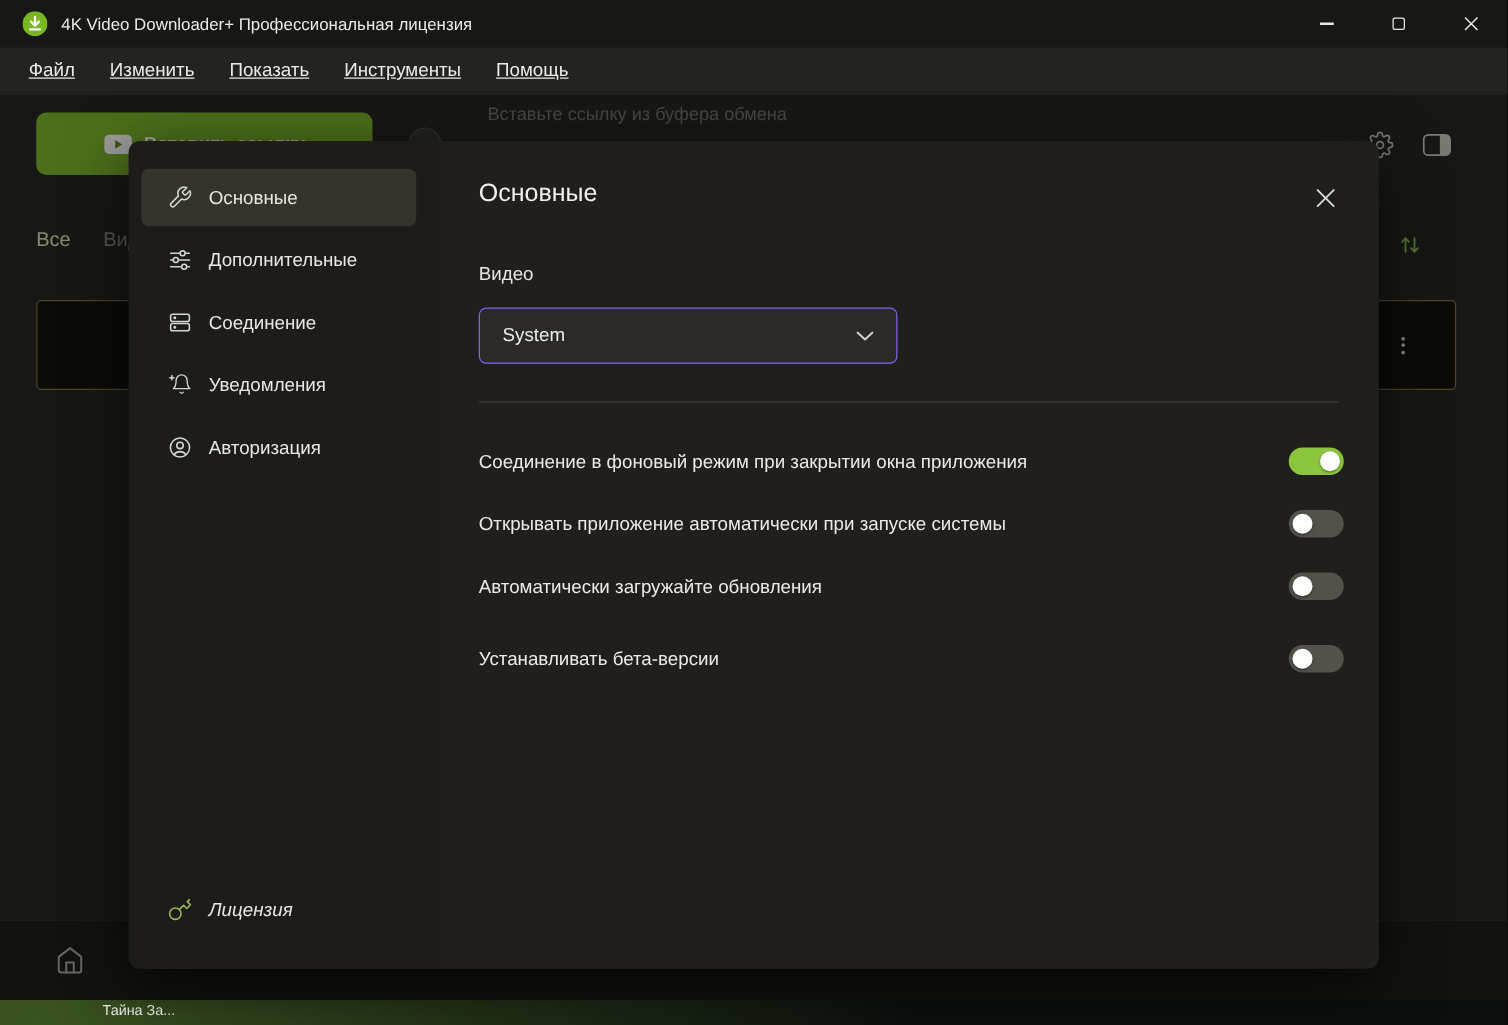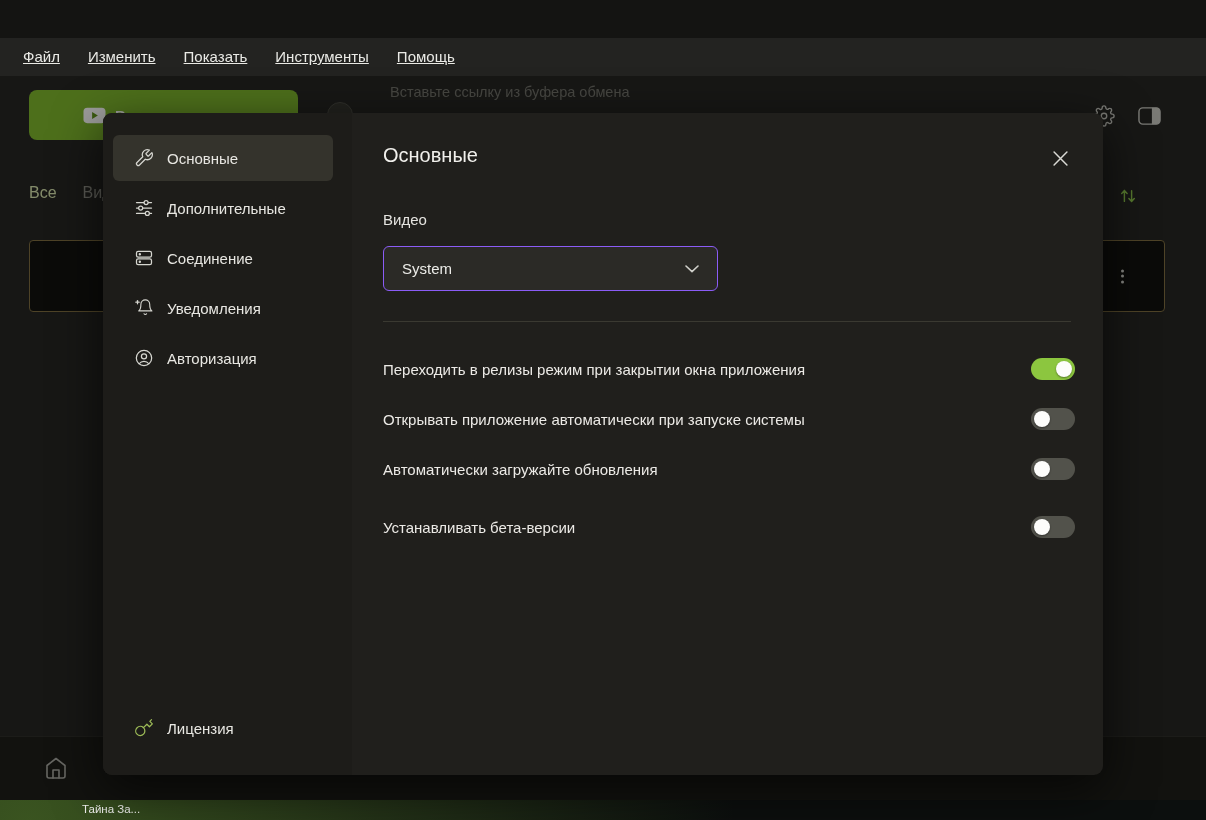--- a/index.html
+++ b/index.html
@@ -73,21 +73,21 @@
   }
   .side{ width:249px; flex:0 0 auto; position:relative; padding:22px 10px 0 10px; border-radius:9px 0 0 9px; background:#1d1c19; }
   .side-item{
     width:220px; height:46px; margin-bottom:4px; border-radius:6px;
     display:flex; align-items:center; gap:13px; padding-left:21px; cursor:pointer;
     color:#e8e7e2; font-size:15px;
   }
   .side-item.selected{ background:#34332c; }
   .side-item .icn{ width:20px; height:20px; flex:0 0 auto; color:#d6d6d0; display:flex; }
   .side-item .icn svg{ width:20px; height:20px; }
-  .license{ position:absolute; left:10px; bottom:20px; }
+  .license{ position:absolute; left:10px; bottom:20px;font-style:italic; }
   .license .icn{ color:#9dbb57; }
   .panel{ position:relative; flex:1; }
   .panel-title{ position:absolute; left:31px; top:31px; font-size:20px; color:#f1f0ec; font-weight:normal; }
   .close-btn{ position:absolute; right:27px; top:29px; width:32px; height:32px; display:flex; align-items:center; justify-content:center; cursor:pointer; color:#d9d9d4; }
   .lang-label{ position:absolute; left:31px; top:98px; font-size:15px; color:#e5e4e0; }
   .lang-select{
     position:absolute; left:31px; top:133px; width:335px; height:45px;
     background:#2b2a26; border:1px solid #8b5cf6; border-radius:6px;
     display:flex; align-items:center; padding:0 18px; cursor:pointer;
   }
@@ -102,20 +102,42 @@
   .toggle.on{ background:#8cc63f; }
   .toggle.on .knob{ left:25px; }
   .beta-note{ position:absolute; left:31px; top:440px; width:545px; font-size:14px; line-height:25px; color:#9b9b94; }
   svg{ display:block; }
 </style>
 </head>
 <body>
 
 <div class="screen">
 
+  <div class="titlebar">
+    <span class="app-logo">
+      <svg viewBox="0 0 20 20">
+          <circle cx="10" cy="10" r="10" fill="#79b722"></circle>
+          <path d="M10 4.5v6.5M6.8 8.3l3.2 3.2 3.2-3.2M6 14.5h8" stroke="#fff" stroke-width="1.7" fill="none" stroke-linecap="round" stroke-linejoin="round"></path>
+        </svg>
+    </span>
+    <span class="win-title">4K Video Downloader+ Профессиональная лицензия</span>
+    <div class="win-controls">
+      <div class="win-btn">
+          <span class="glyph-min"></span>
+        </div>
+      <div class="win-btn">
+          <span class="glyph-max"></span>
+        </div>
+      <div class="win-btn glyph-close">
+        <svg width="12" height="12" viewBox="0 0 12 12">
+            <path d="M1 1l10 10M11 1L1 11" stroke="#e8e8e6" stroke-width="1.2"></path>
+          </svg>
+      </div>
+    </div>
+  </div>
 
   <div class="menubar">
     <span class="menu-item">Файл</span>
     <span class="menu-item">Изменить</span>
     <span class="menu-item">Показать</span>
     <span class="menu-item">Инструменты</span>
     <span class="menu-item">Помощь</span>
   </div>
 
   <div class="content">
@@ -267,21 +289,21 @@
         <span class="chev">
           <svg width="14" height="8" viewBox="0 0 14 8" fill="none">
               <path d="M1 1l6 5.6L13 1" stroke="currentColor" stroke-width="1.6" stroke-linecap="round" stroke-linejoin="round"></path>
             </svg>
         </span>
       </div>
 
       <div class="divider"></div>
 
       <div class="row row0">
-        <span class="lbl">Переходить в релизы режим при закрытии окна приложения</span>
+        <span class="lbl">Соединение в фоновый режим при закрытии окна приложения</span>
         <div class="toggle on">
             <div class="knob"></div>
           </div>
       </div>
       <div class="row row1">
         <span class="lbl">Открывать приложение автоматически при запуске системы</span>
         <div class="toggle">
             <div class="knob"></div>
           </div>
       </div>

